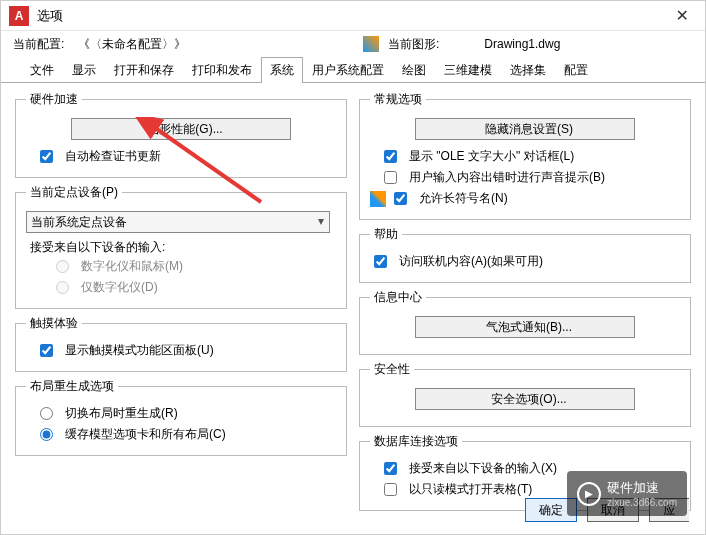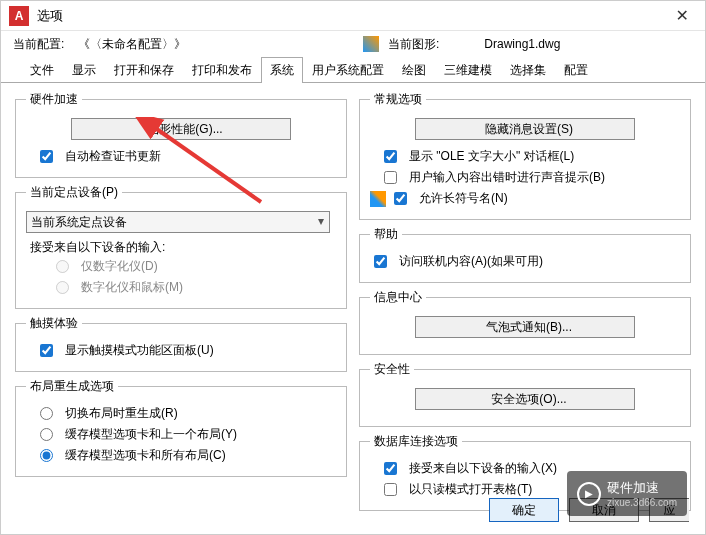--- a/index.html
+++ b/index.html
@@ -21,21 +21,21 @@
     fieldset { border: 1px solid #bbb; padding: 8px 10px 10px 10px; position: relative; }
     legend { padding: 0 4px; font-size: 12px; }
     .btn-wide { display: block; width: 220px; height: 22px; margin: 2px auto 6px auto; border: 1px solid #888; background: #f0f0f0; font-size: 12px; cursor: pointer; text-align: center; padding-left: 8px; }
     .row { display: flex; align-items: center; gap: 8px; padding: 2px 0 2px 14px; }
     .row input[type=checkbox], .row input[type=radio] { margin-right: 4px; accent-color: #1976d2; }
     .sel { width: 100%; height: 22px; border: 1px solid #888; background: #f5f5f5; padding: 0 4px; appearance: none; font-size: 12px; }
     .sel-wrap { position: relative; width: 304px; margin: 2px 0 6px 0; }
     .sel-wrap::after { content: "▾"; position: absolute; right: 6px; top: 3px; color: #555; pointer-events: none; }
     .sub { color: #888; padding-left: 30px; }
     .bottom-buttons { position: absolute; bottom: 12px; right: 16px; display: flex; gap: 10px; align-items: center; }
-    .btn { width: 70px; height: 24px; border: 1px solid #666; background: #eee; font-size: 12px; cursor: pointer; }
+    .btn { width: 52px; height: 24px; border: 1px solid #666; background: #eee; font-size: 12px; cursor: pointer; }
     .btn.primary { border: 1px solid #1565c0; background: #e3f0fb; }
     .btn.half { width: 40px; border-right: none; }
     .icon6 { width: 16px; height: 16px; display: inline-block; background: linear-gradient(45deg,#2196f3 40%,#ff9800 60%); vertical-align: middle; }
     .watermark { position: absolute; bottom: 18px; right: 18px; display: flex; align-items: center; gap: 6px; background: rgba(0,0,0,0.55); color: #fff; padding: 8px 10px; border-radius: 4px; font-size: 13px; }
     .wm-icon { width: 24px; height: 24px; border: 2px solid #fff; border-radius: 50%; display: flex; align-items: center; justify-content: center; font-size: 10px; }
     .wm-text small { font-size: 10px; color: #ccc; display: block; }
     .arrow { position: absolute; left: 130px; top: 116px; width: 140px; height: 90px; pointer-events: none; z-index: 5; }
   </style>
 </head>
 <body>
@@ -83,45 +83,41 @@
       </fieldset>
 
       <fieldset>
         <legend>当前定点设备(P)</legend>
         <div class="sel-wrap">
           <input class="sel" readonly="" value="当前系统定点设备" style="">
         </div>
         <div style="padding-left:4px;">接受来自以下设备的输入:</div>
         <div class="row sub">
             <input type="radio" disabled="" style="">
-            <span>仅数字化仪(D)</span>
+            <span>数字化仪和鼠标(M)</span>
           </div>
         <div class="row sub">
             <input type="radio" disabled="" style="">
-            <span>数字化仪和鼠标(M)</span>
+            <span>仅数字化仪(D)</span>
           </div>
       </fieldset>
 
       <fieldset>
         <legend>触摸体验</legend>
         <div class="row">
           <input type="checkbox" checked="" style="">
           <span>显示触摸模式功能区面板(U)</span>
         </div>
       </fieldset>
 
       <fieldset>
         <legend>布局重生成选项</legend>
         <div class="row">
             <input type="radio" name="lr" style="">
             <span>切换布局时重生成(R)</span>
-          </div>
-        <div class="row">
-            <input type="radio" name="lr" style="">
-            <span>缓存模型选项卡和上一个布局(Y)</span>
           </div>
         <div class="row">
             <input type="radio" name="lr" checked="" style="">
             <span>缓存模型选项卡和所有布局(C)</span>
           </div>
       </fieldset>
     </div>
 
     <div class="col">
 

